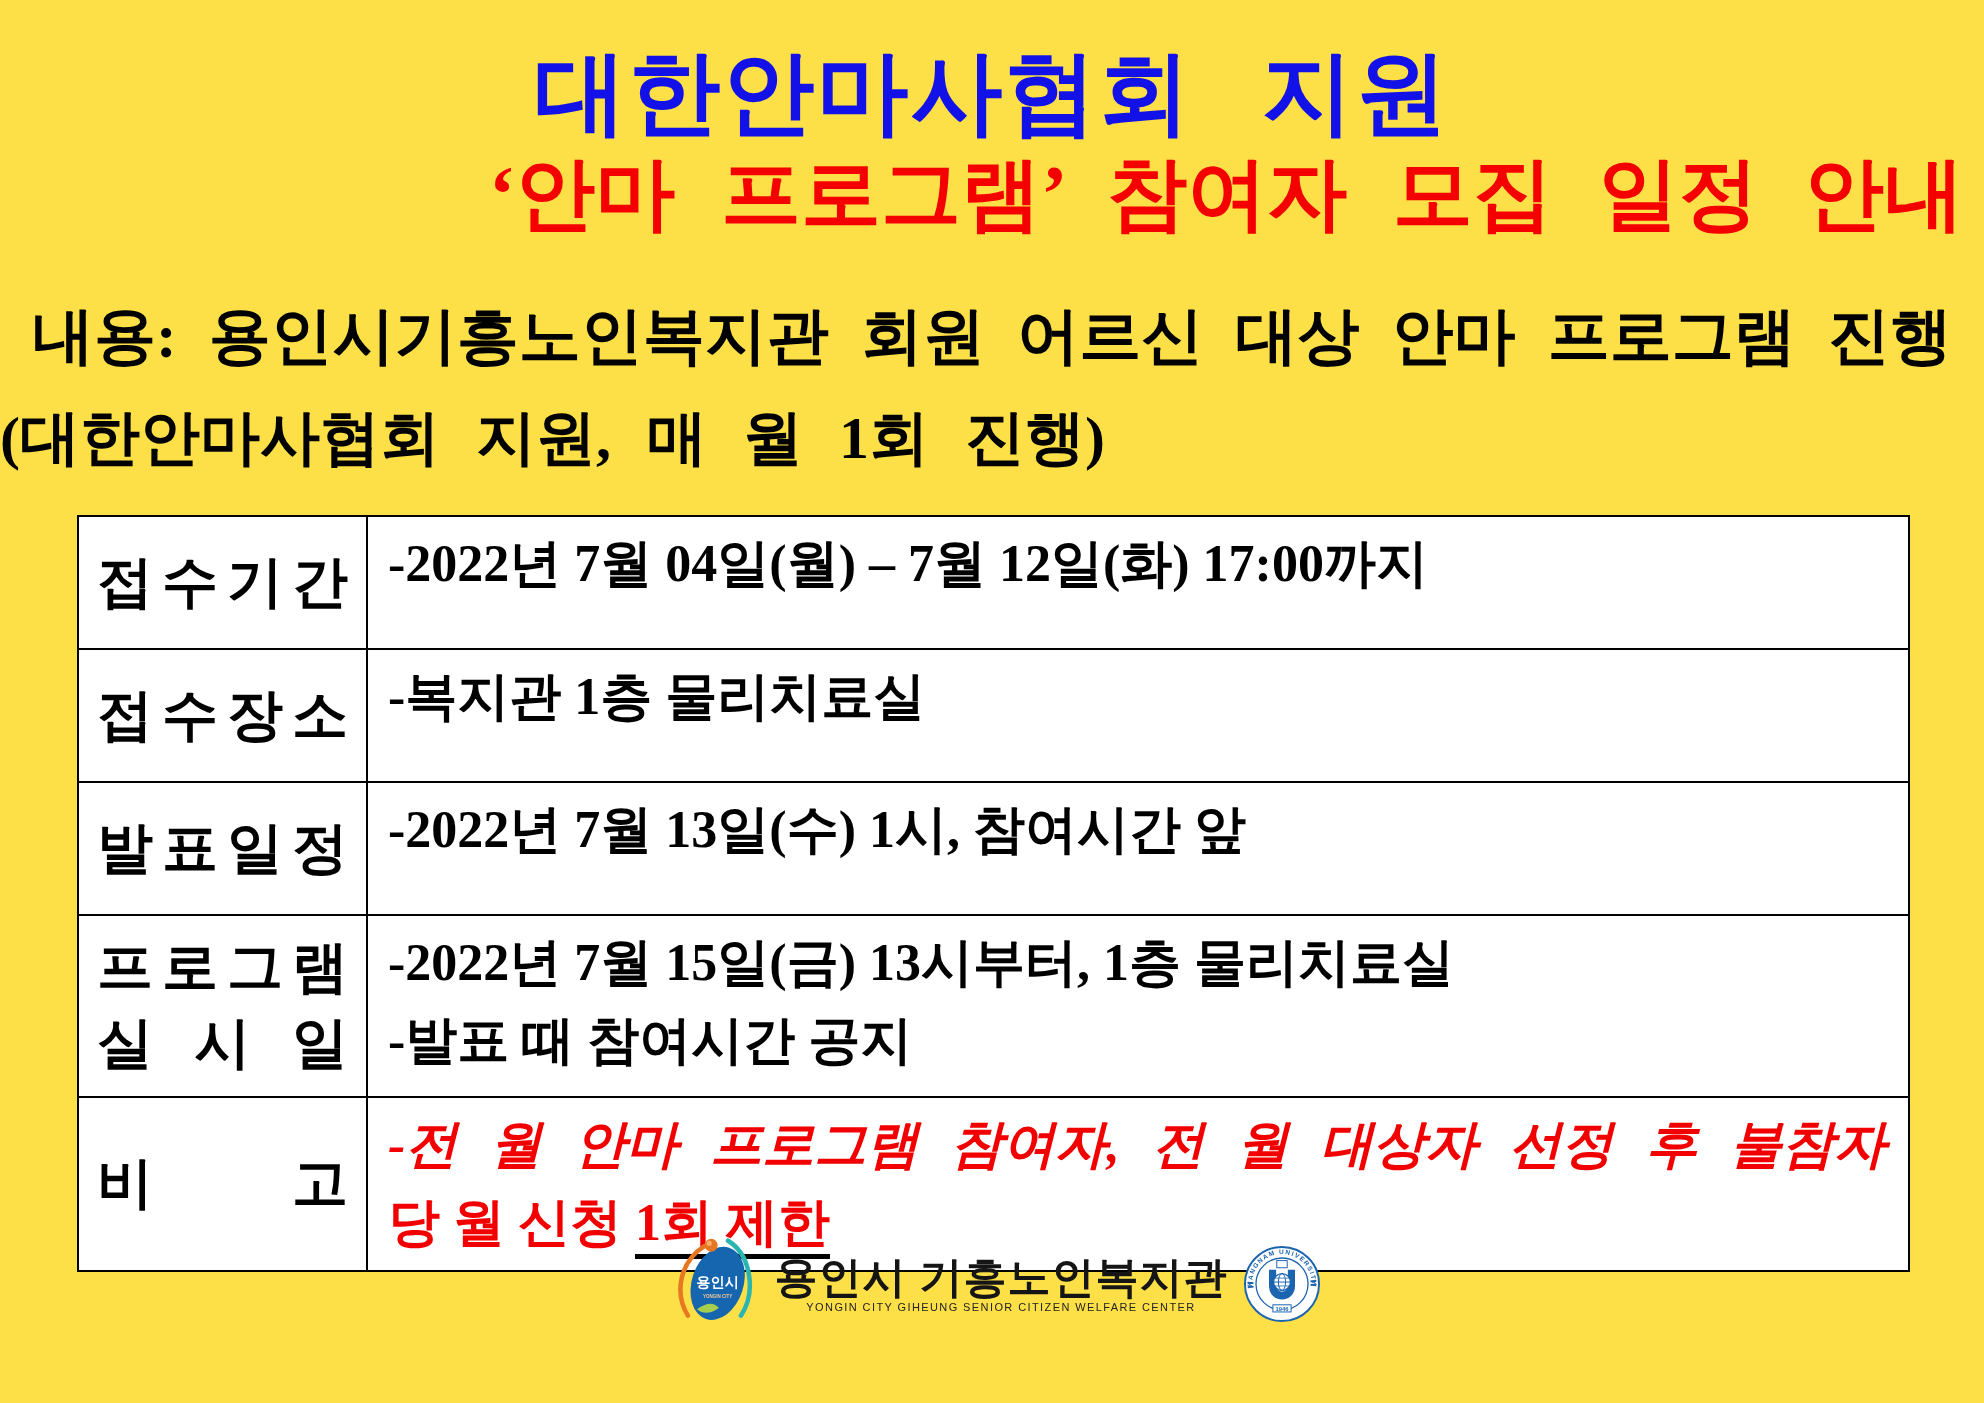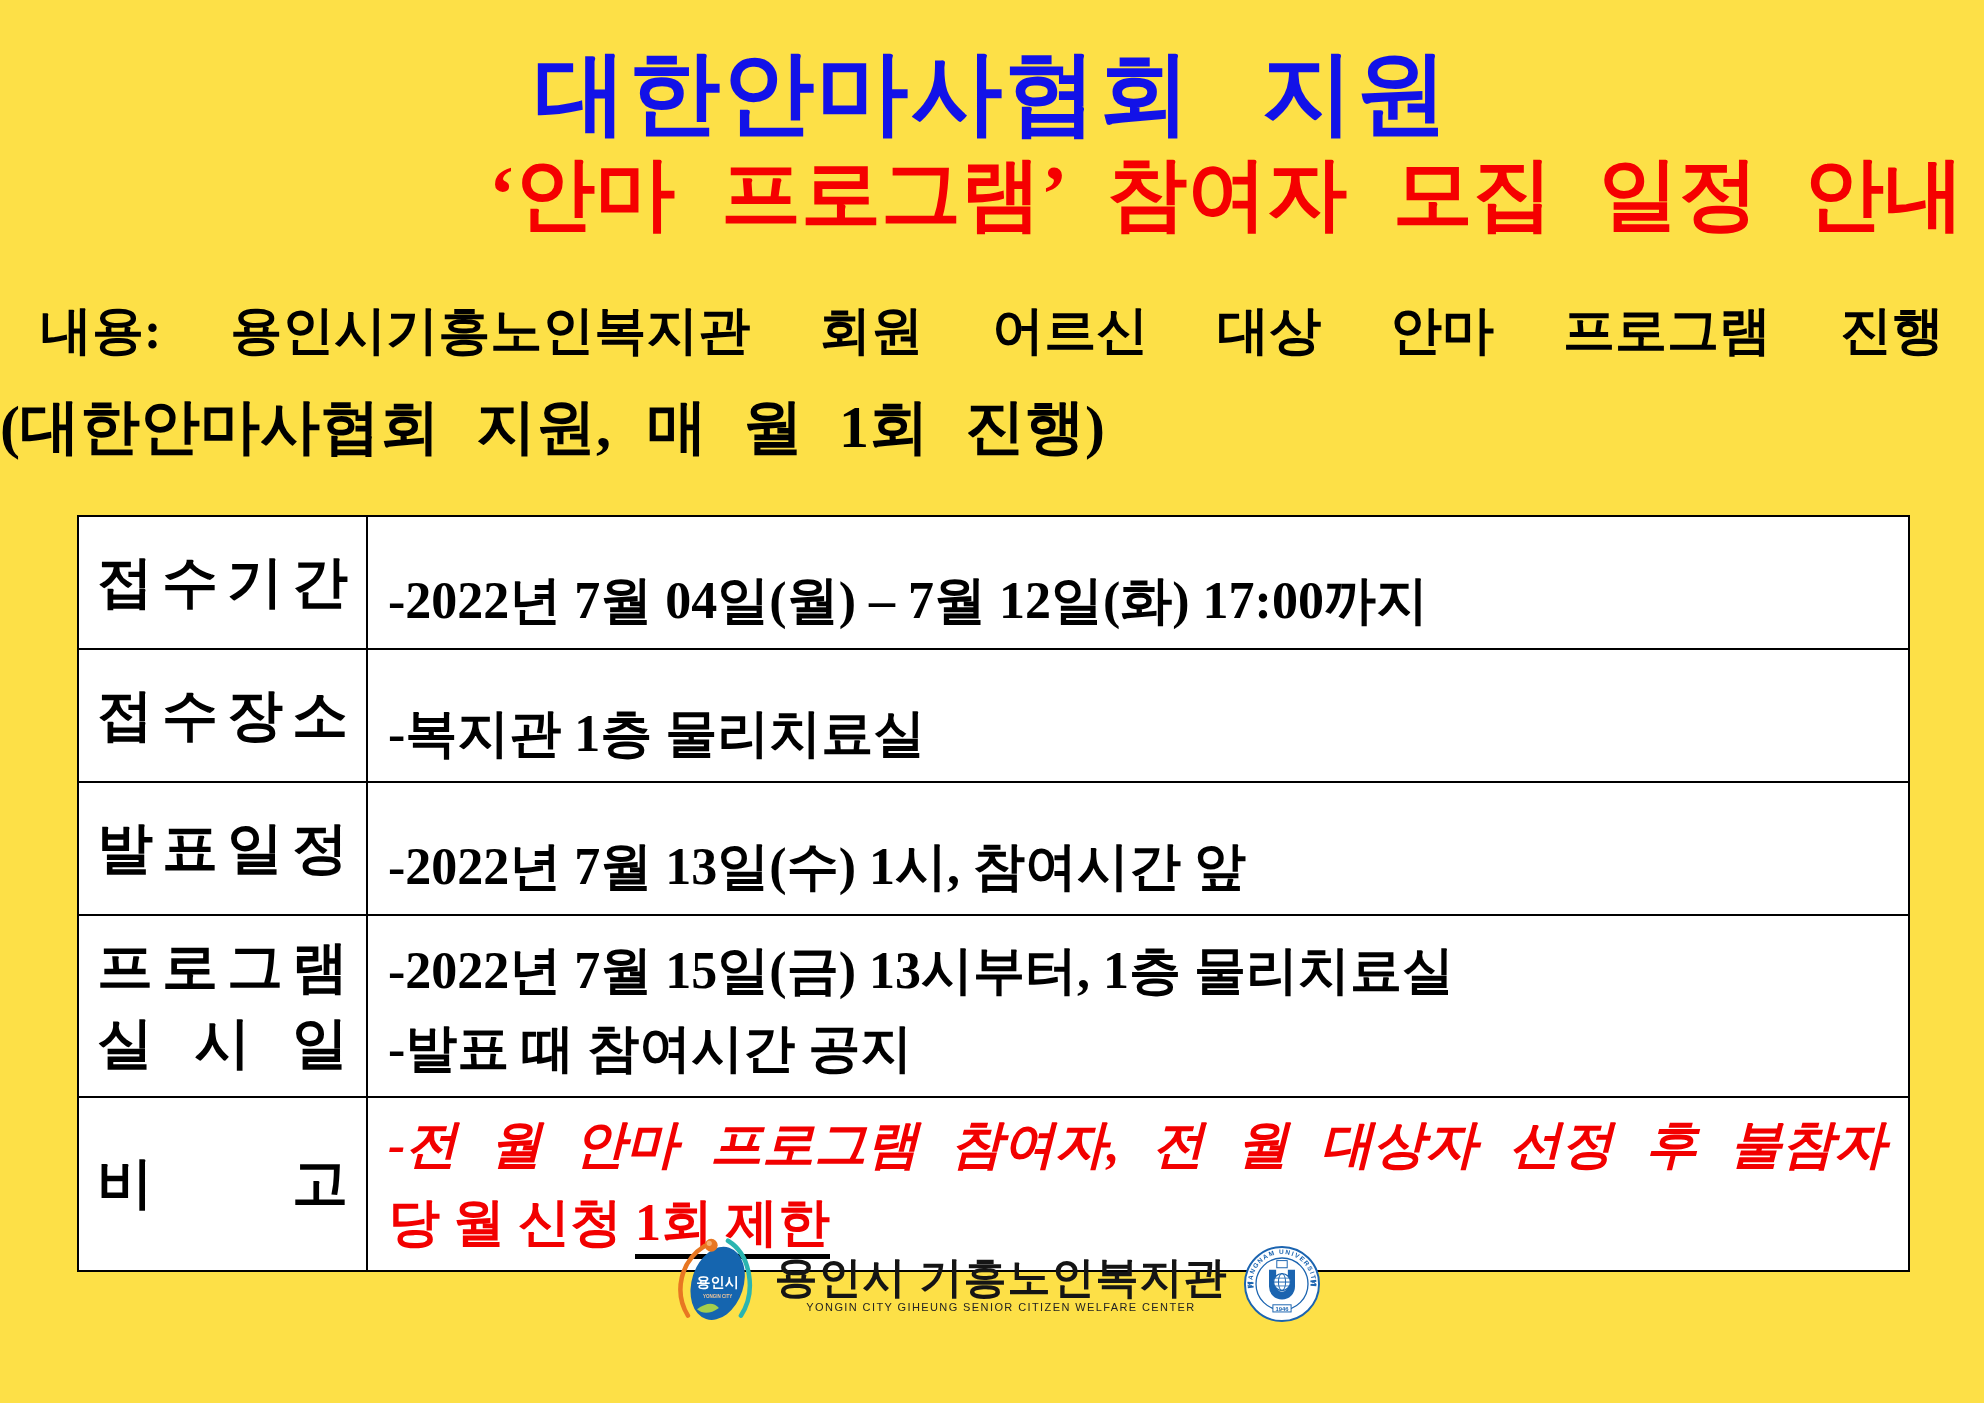--- a/index.html
+++ b/index.html
@@ -26,22 +26,22 @@
   .title-red{
     margin:12px 20px 0;
     text-align:right;
     font-weight:900;
     font-size:80px;
     line-height:1.05;
     color:var(--title_red);
     word-spacing:0.32em;
   }
   .desc1{
-    margin:66px 40px 0;
-    font-size:52px;
+    margin:66px 32px 0;
+    font-size:62px;
     font-weight:700;
     line-height:1.1;
     text-align:justify;
     text-align-last:justify;
   }
   .desc2{
     margin:28px 0 0;
     font-size:60px;
     font-weight:700;
     text-align:left;
@@ -71,21 +71,21 @@
     padding:10px 18px;
     font-size:56px;
     font-weight:700;
   }
   .cell-label.two-line{justify-content:space-between;padding-top:14px;padding-bottom:14px;}
   .dist{display:flex;justify-content:space-between;align-items:center;}
   .cell-content{
     flex:1;
     display:flex;
     flex-direction:column;
-    justify-content:flex-end;
+    justify-content:flex-start;
     box-sizing:border-box;
     padding:8px 22px 8px 20px;
     font-size:52px;
     font-weight:700;
     line-height:1.5;
   }
   .cline{white-space:nowrap;}
   .red{color:var(--remark_red);}
   .justify{text-align:justify;text-align-last:justify;white-space:normal;font-style:italic;}
   .u{border-bottom:5px solid var(--border_black);padding-bottom:3px;}

